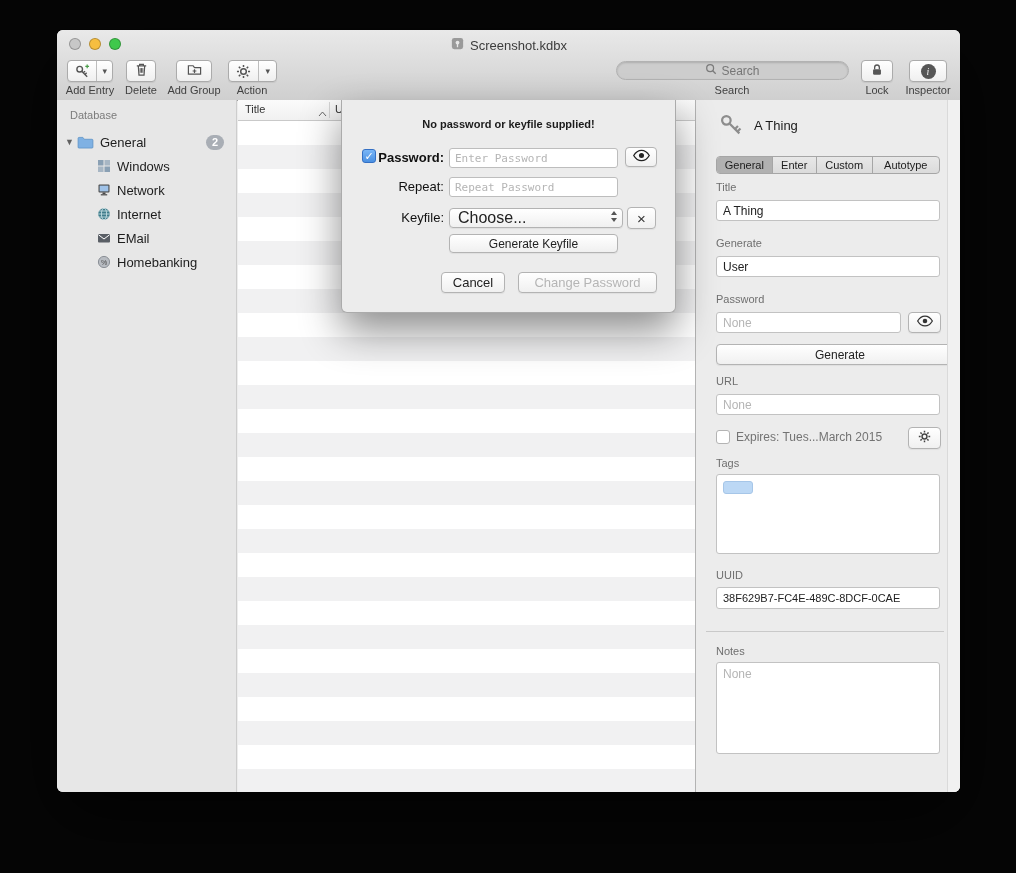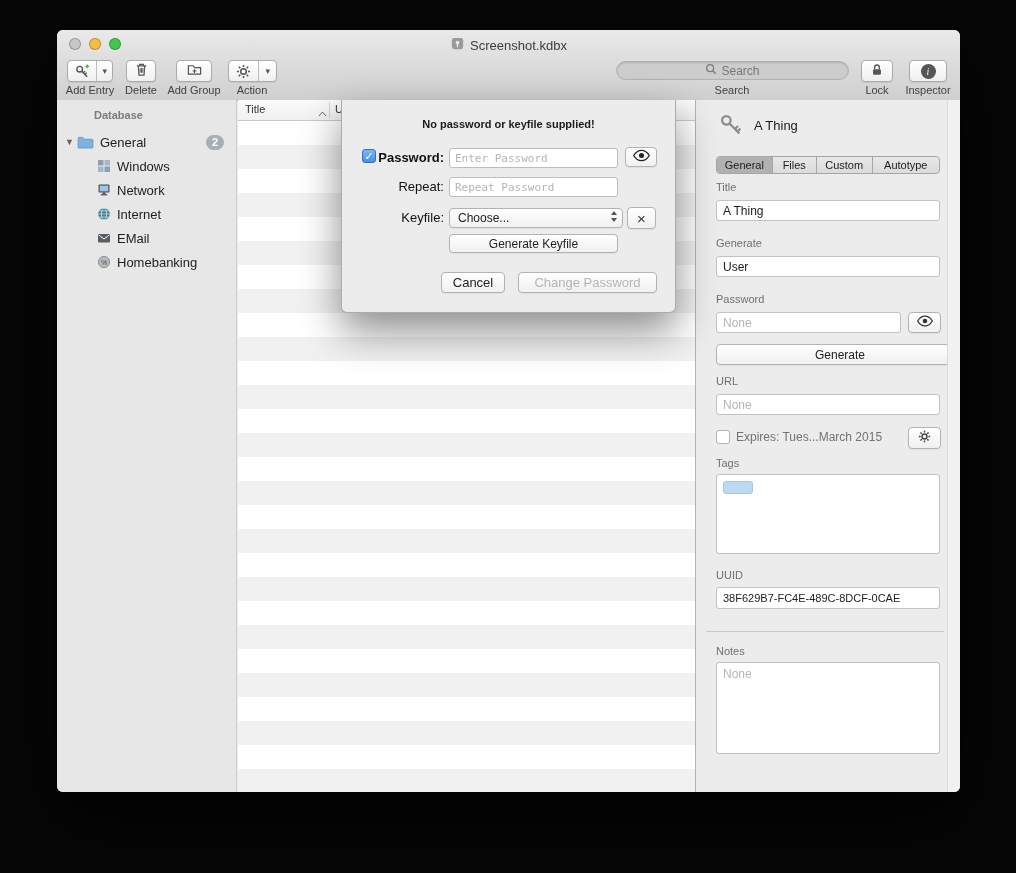--- a/index.html
+++ b/index.html
@@ -26,21 +26,21 @@
   .tb-label{position:absolute;top:54px;transform:translateX(-50%);font-size:11px;color:#414141;white-space:nowrap;}
   .search-field{position:absolute;left:559px;top:31px;width:233px;height:19px;border-radius:10px;box-sizing:border-box;
                 background:#cdcdcd;border:1px solid #b2b2b2;box-shadow:inset 0 1px 2px rgba(0,0,0,.15);
                 display:flex;align-items:center;justify-content:center;gap:4px;font-size:12px;color:#767676;}
   .circle-i{width:15px;height:15px;border-radius:50%;background:#565656;color:#f2f2f2;display:flex;
             align-items:center;justify-content:center;font-size:10px;font-style:italic;
             font-family:"Liberation Serif","DejaVu Serif",serif;}
   
   .sidebar{position:absolute;left:0;top:70px;bottom:0;width:180px;background:#e7e7e7;
            border-right:1px solid #cdcdcd;box-sizing:border-box;}
-  .sb-header{position:absolute;left:13px;top:9px;font-size:11px;font-weight:bold;color:#7b7b7b;margin-left:24px;}
+  .sb-header{position:absolute;left:13px;top:9px;font-size:11px;font-weight:normal;color:#7b7b7b;}
   .tree{position:absolute;left:0;right:0;top:30px;}
   .sb-row{height:24px;display:flex;align-items:center;font-size:13px;color:#1d1d1d;}
   .sb-row .caret{width:12px;margin-left:8px;font-size:9px;color:#616161;}
   .sb-row.child{padding-left:40px;}
   .sb-row .ic{display:flex;align-items:center;margin-right:6px;}
   .badge{margin-left:auto;margin-right:12px;background:var(--badge,#a9aeb5);color:#fff;font-size:11px;
          font-weight:bold;border-radius:9px;padding:1px 6px;line-height:13px;}
   .main{position:absolute;left:181px;top:70px;bottom:0;width:457px;background:#fff;}
   .thead{position:absolute;left:0;right:0;top:0;height:20px;background:linear-gradient(#fbfbfb,#f1f1f1);
          border-bottom:1px solid #c9c9c9;font-size:11px;color:#333;}
@@ -285,21 +285,21 @@
           <g stroke="#8d8d8d" stroke-width="2.4" fill="none">
             <circle cx="9" cy="9" r="4.6"></circle>
             <path d="M12.6 12.6 L23 23 M18.3 18.3 l3.2 -3.2 M21 21 l3.2 -3.2"></path>
           </g>
         </svg>
     </span>
     <span class="ins-abs" style="left:58px;top:18px;font-size:13px;color:#1a1a1a;">A Thing</span>
 
     <div class="segmented">
       <span class="seg-item selected" style="flex:56;">General</span>
-      <span class="seg-item" style="flex:44;">Files</span>
+      <span class="seg-item" style="flex:44;">Enter</span>
       <span class="seg-item" style="flex:56;">Custom</span>
       <span class="seg-item" style="flex:68;">Autotype</span>
     </div>
 
     <span class="ins-label" style="left:20px;top:81px;">Title</span>
     <input class="ifield" style="top: 100px;" value="A Thing">
 
     <span class="ins-label" style="left:20px;top:137px;">Generate</span>
     <input class="ifield" style="top: 156px;" value="User">
 
@@ -361,21 +361,21 @@
             <circle cx="11" cy="7" r="2.9" fill="#222"></circle>
           </svg>
       </span>
     </button>
 
     <span class="dlg-label" style="top:79px;">Repeat:</span>
     <input class="dfield" style="top: 77px;" placeholder="Repeat Password">
 
     <span class="dlg-label" style="top:110px;">Keyfile:</span>
     <button class="btn popup">
-      <span class="txt" style="font-size:12px;">Choose...</span>
+      <span class="txt" style="font-size:16px;">Choose...</span>
       <span>
         <svg width="8" height="13" viewBox="0 0 8 13">
             <path d="M4 1 L7 5 H1 Z" fill="#555"></path>
             <path d="M4 12 L1 8 h6 Z" fill="#555"></path>
           </svg>
       </span>
     </button>
     <button class="btn x-btn">
         <span>×</span>
       </button>

